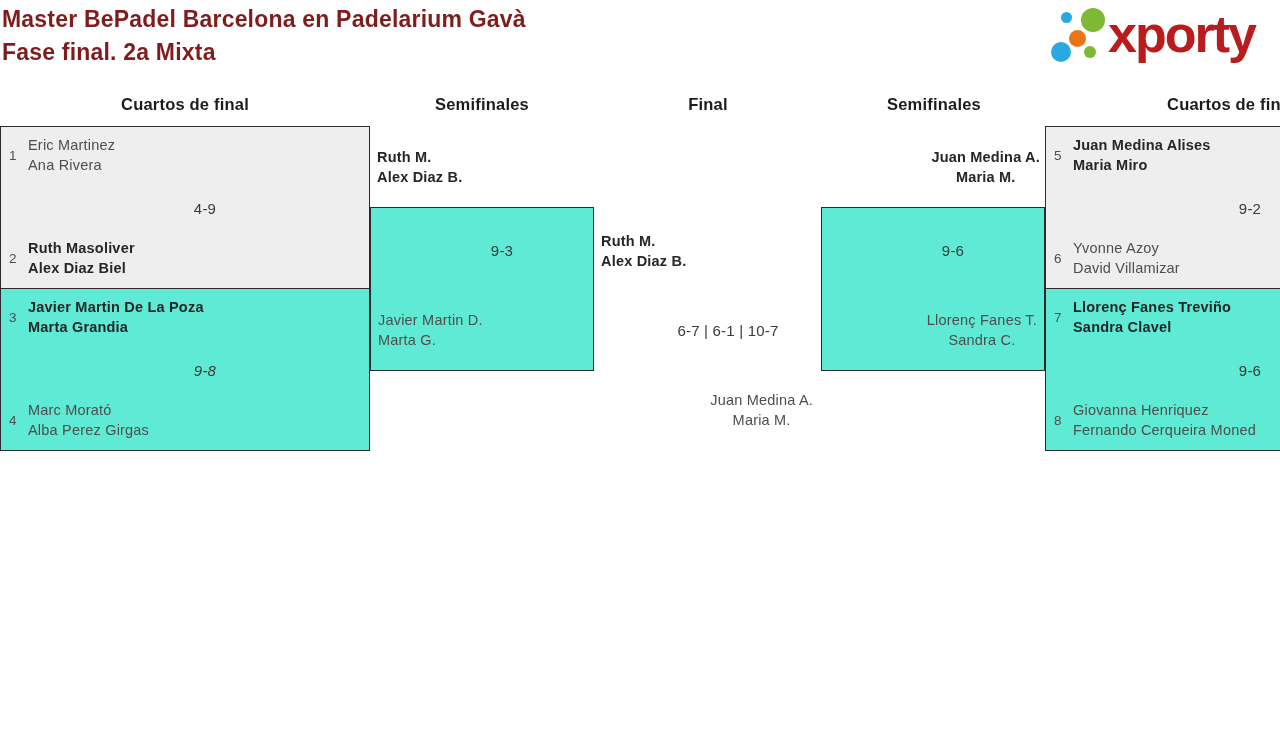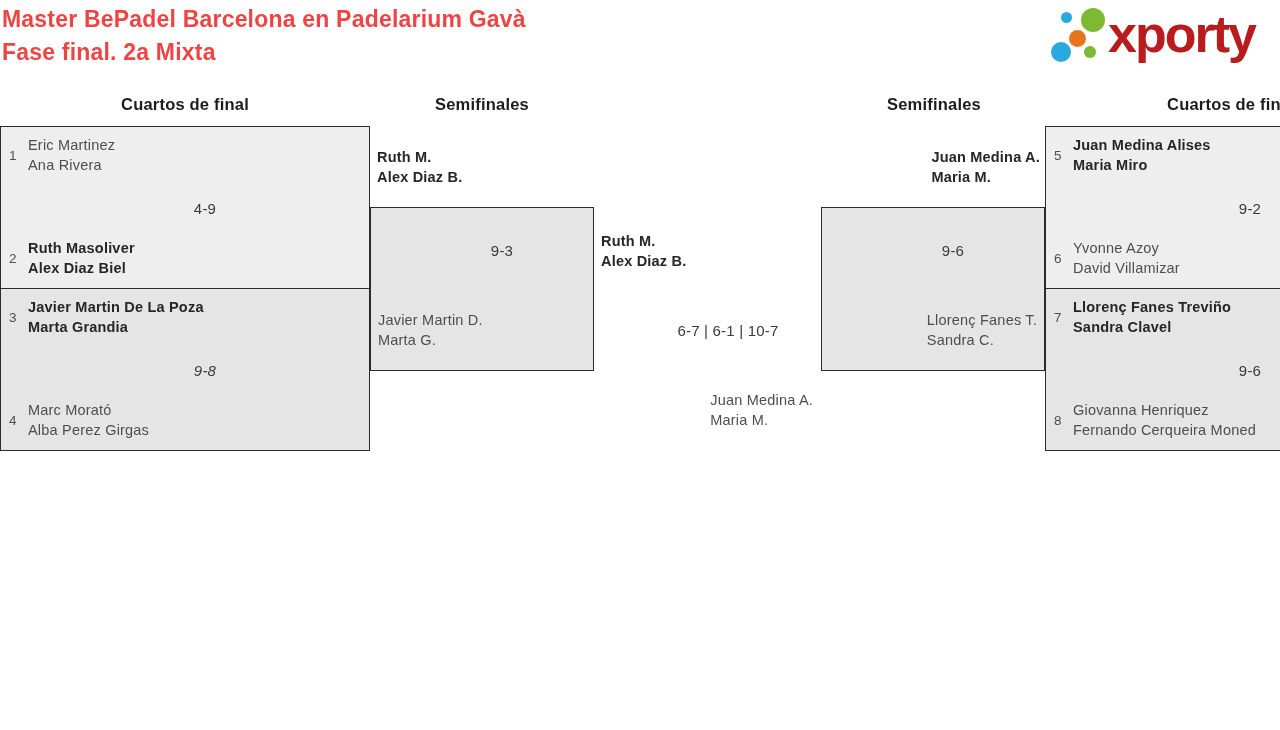--- a/index.html
+++ b/index.html
@@ -9,41 +9,41 @@
     background: #ffffff; overflow: hidden;
     font-family: "Liberation Sans", sans-serif;
     color: #1c1c1c;
   }
   .abs { position: absolute; }
 
   
   .title {
     left: 2px; top: 3px;
     font-size: 23px; font-weight: 700; letter-spacing: 0.2px;
-    line-height: 33px; color: #ef4444; white-space: nowrap;
+    line-height: 33px; color: #7f1d1d; white-space: nowrap;
   }
   .logo-dot { position: absolute; border-radius: 50%; }
   .logo-wordmark {
     left: 1108px; top: 8px;
     font-size: 52px; font-weight: 700; letter-spacing: -2px;
     line-height: 1; color: #b91c1c; white-space: nowrap;
   }
 
   
   .round-label {
     top: 95px; height: 22px;
     font-size: 16.5px; font-weight: 700; letter-spacing: 0.2px;
     text-align: center; color: #1c1c1c; white-space: nowrap;
   }
 
   
   .match-box {
     position: absolute;
     border: 1px solid #2b2b2b;
-    background: #e5e5e5;
+    background: #5eead4;
   }
   .match-box.shaded { background: #eeeeee; }
   .match-box.no-top { border-top: none; }
 
   .team {
     position: absolute; left: 8px;
     display: flex; align-items: center;
     white-space: nowrap;
   }
   .team .seed {
@@ -61,21 +61,21 @@
     font-size: 15px; line-height: 18px; color: #3a3a3a; letter-spacing: 0.2px;
     white-space: nowrap;
     padding-left: 40px;
   }
 
   .float-names {
     position: absolute;
     font-size: 14.5px; line-height: 19.5px; letter-spacing: 0.2px;
     white-space: nowrap;
   }
-  .align-right { text-align: left; }
+  .align-right { text-align: center; }
 
   .sf-loser { position: absolute; top: 103px; font-size: 14.5px; line-height: 19.5px;
               letter-spacing: 0.2px; white-space: nowrap; }
 </style>
 </head>
 <body>
 
 <div class="canvas">
 
   <div class="abs title">
@@ -87,20 +87,21 @@
     <span class="logo-dot" style="left:1061px; top:12px; width:11px; height:11px; background:#29a9e0;"></span>
     <span class="logo-dot" style="left:1081px; top:8px; width:24px; height:24px; background:#7db932;"></span>
     <span class="logo-dot" style="left:1069px; top:30px; width:17px; height:17px; background:#e8751a;"></span>
     <span class="logo-dot" style="left:1051px; top:42px; width:20px; height:20px; background:#29a9e0;"></span>
     <span class="logo-dot" style="left:1084px; top:46px; width:12px; height:12px; background:#7db932;"></span>
     <span class="abs logo-wordmark">xporty</span>
   </div>
 
   <div class="abs round-label" style="left:0; width:370px;">Cuartos de final</div>
   <div class="abs round-label" style="left:370px; width:224px;">Semifinales</div>
+  <div class="abs round-label" style="left:594px; width:228px;">Final</div>
   <div class="abs round-label" style="left:822px; width:224px;">Semifinales</div>
   <div class="abs round-label" style="left:1046px; width:370px;">Cuartos de final</div>
 
   <div class="match-box shaded" style="left:0; top:126px; width:370px; height:163px;">
     <div class="team" style="top:9px;">
       <span class="seed">1</span>
       <span class="names loser-names">
         <div>Eric Martinez</div>
         <div>Ana Rivera</div>
       </span>

